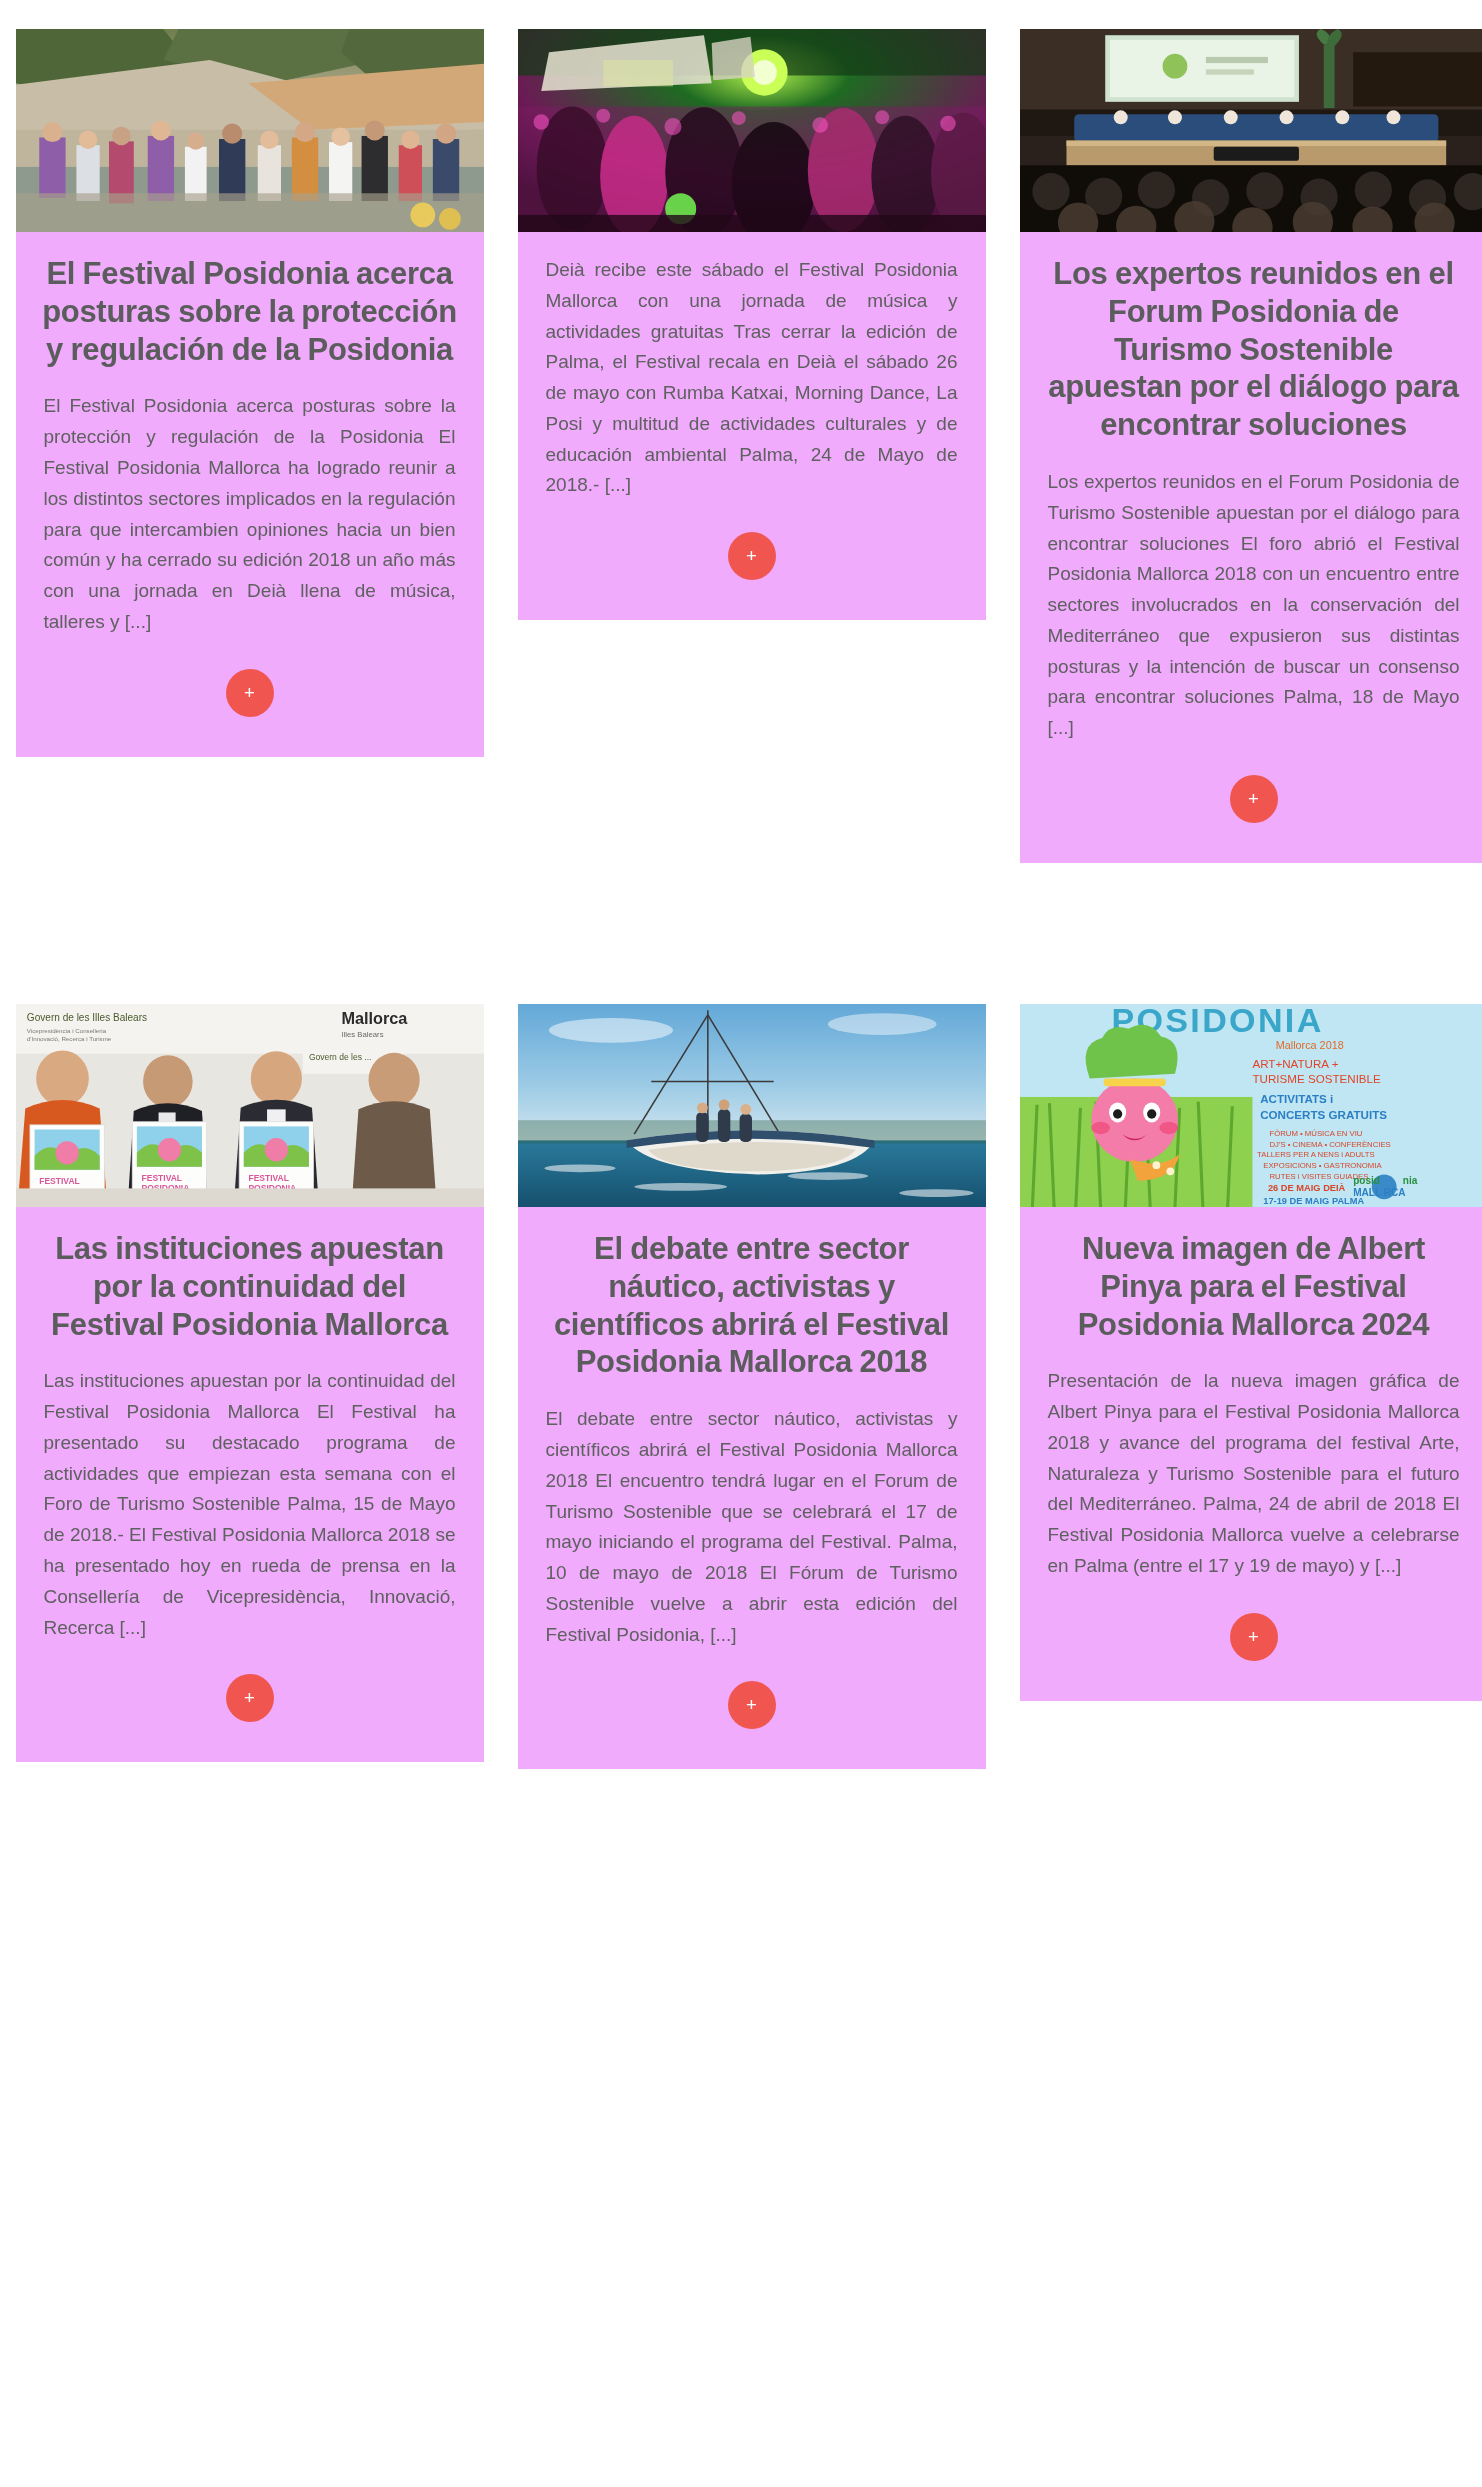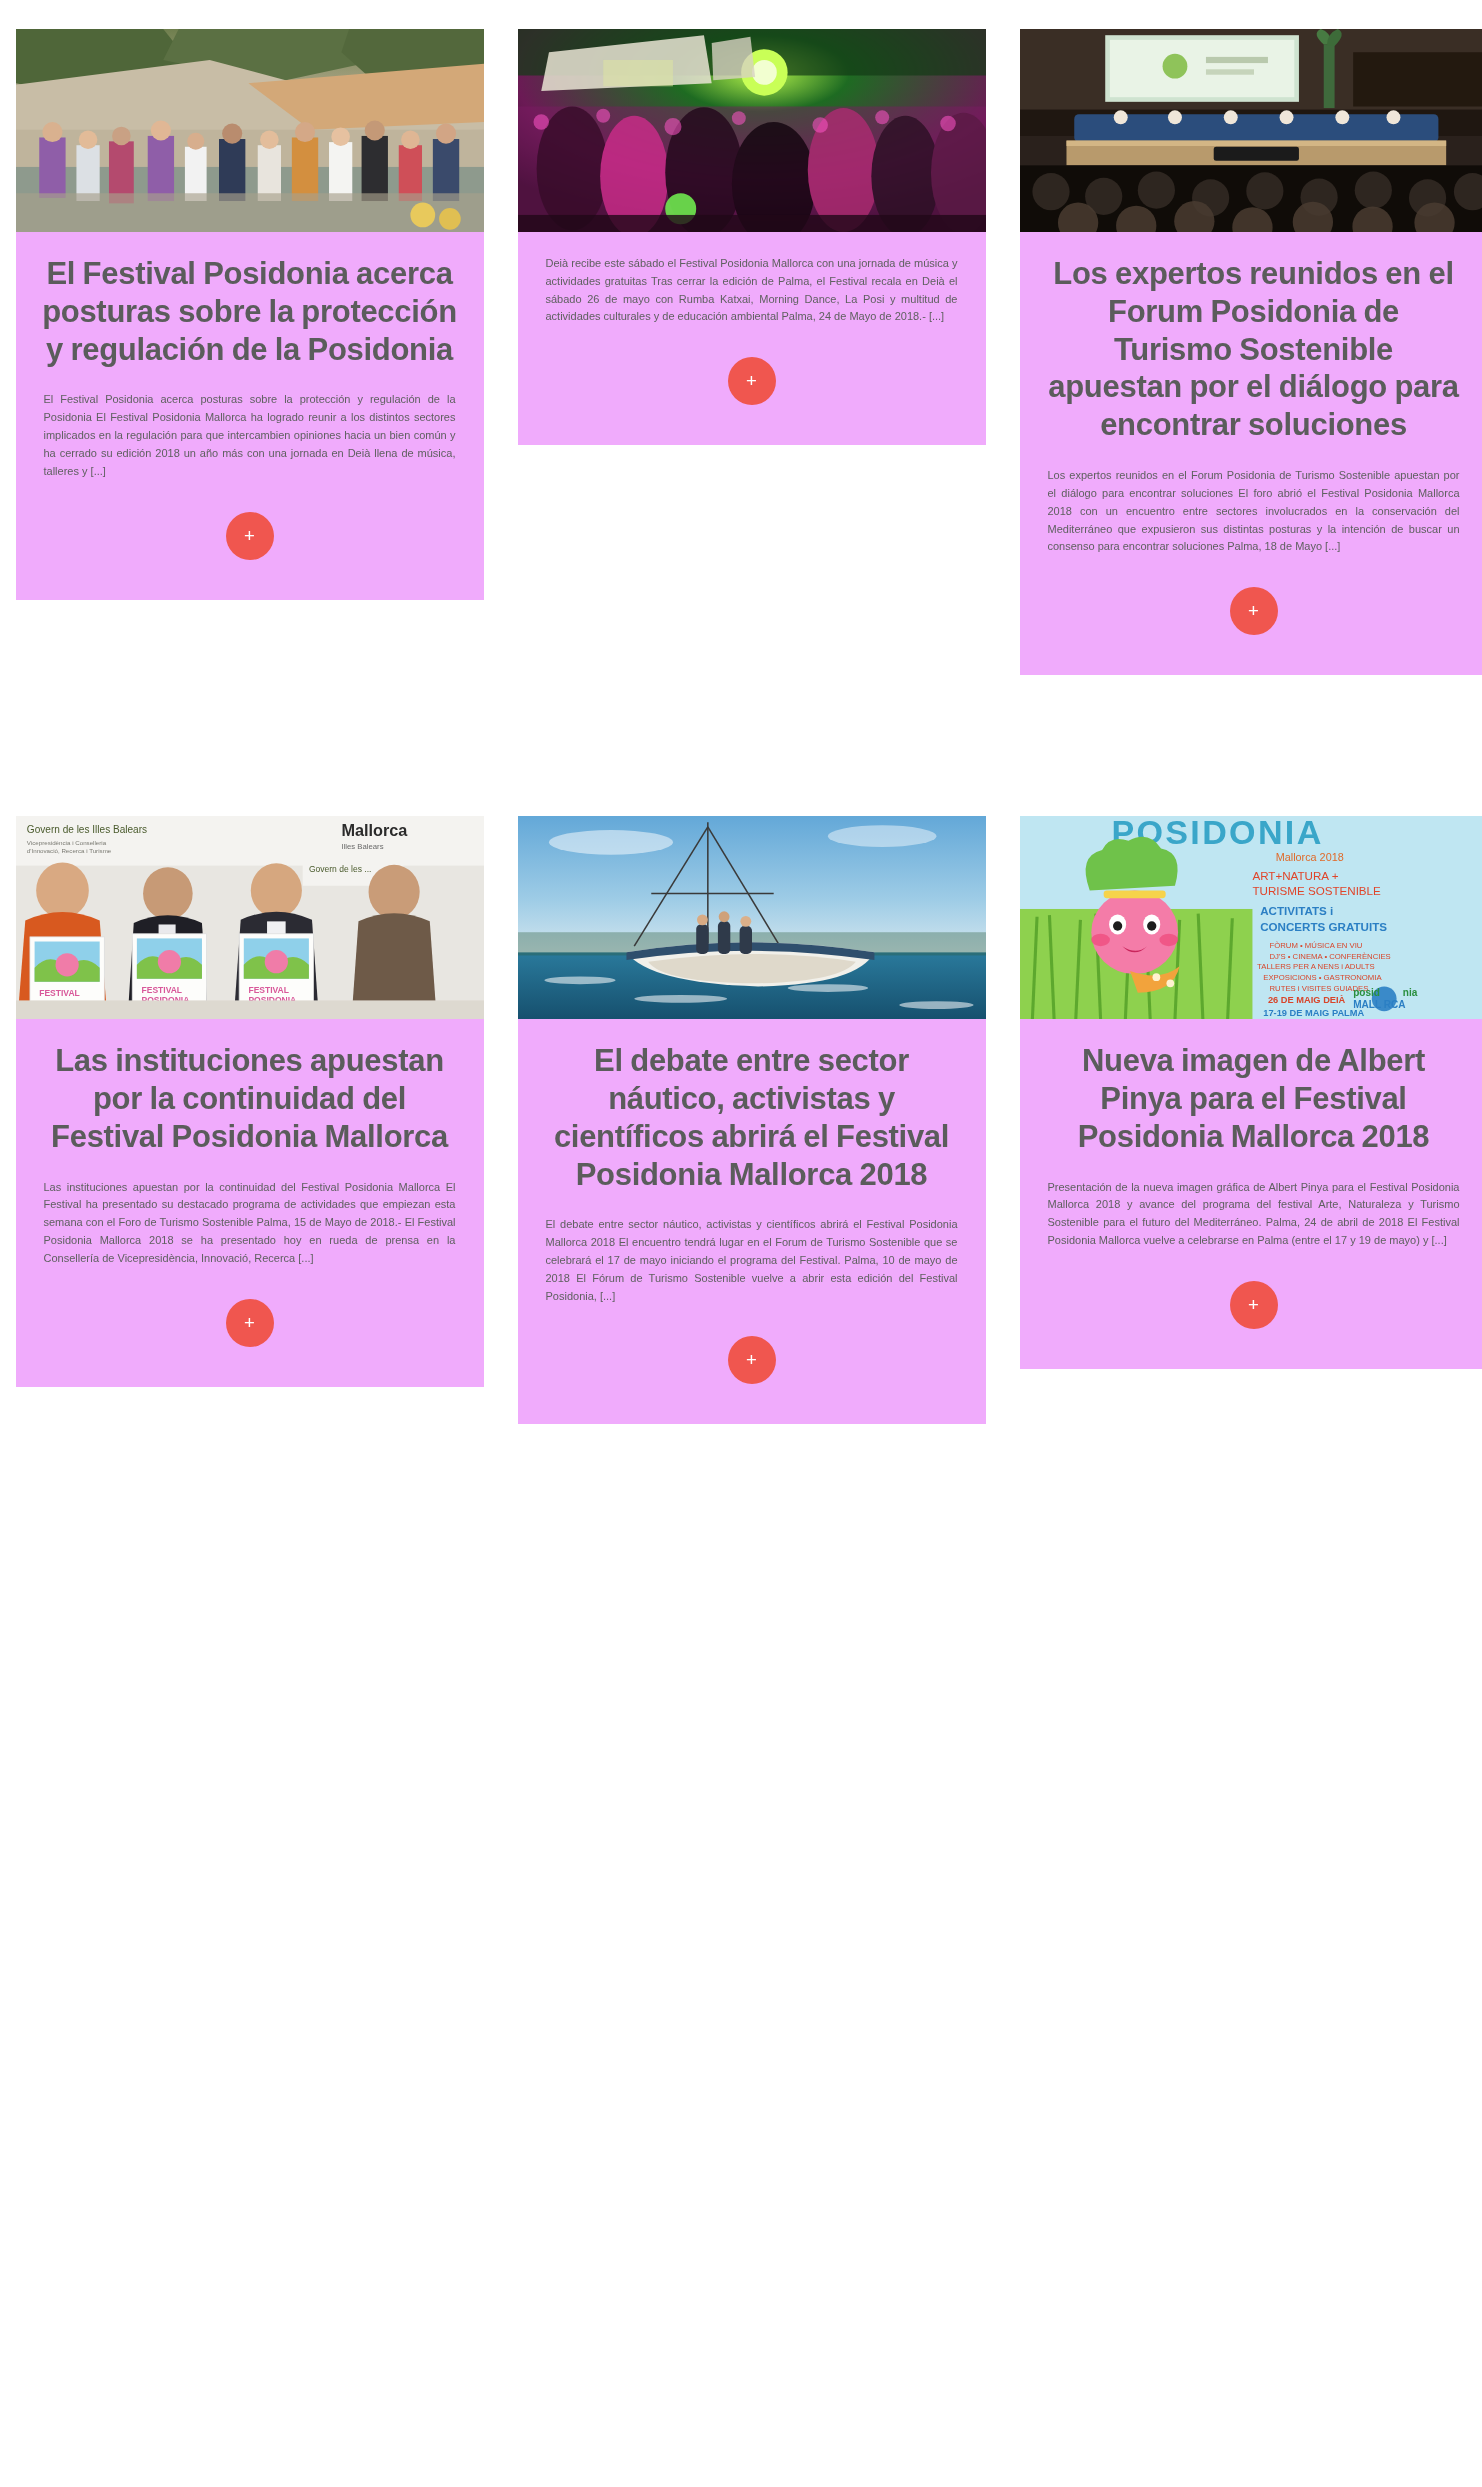--- a/index.html
+++ b/index.html
@@ -45,21 +45,21 @@
     line-height: 1.22;
     font-weight: bold;
     color: #5b5c5c;
     text-align: center;
     margin: 23px 26px 0 26px;
     letter-spacing: -0.3px;
     word-spacing: -0.8px;
   }
 
   .card-excerpt {
-    font-size: 11px;
+    font-size: 19px;
     line-height: 1.62;
     color: #5f6060;
     text-align: justify;
     margin: 23px 28px 0 28px;
     font-weight: normal;
   }
 
   .plus-wrap {
     display: flex;
     justify-content: center;
@@ -401,21 +401,21 @@
           <circle cx="194" cy="216" r="5" fill="#fff2cf"></circle>
         </g>
         <g>
           <circle cx="470" cy="236" r="16" fill="#2b7fc4" opacity="0.9"></circle>
           <text x="430" y="232" font-family="Liberation Sans, sans-serif" font-size="13" font-weight="bold" fill="#2a8f3e">posid</text>
           <text x="494" y="232" font-family="Liberation Sans, sans-serif" font-size="13" font-weight="bold" fill="#2a8f3e">nia</text>
           <text x="430" y="248" font-family="Liberation Sans, sans-serif" font-size="13" font-weight="bold" fill="#2b7fc4">MALL RCA</text>
         </g>
       </svg>
     </div>
-    <h2 class="card-title">Nueva imagen de Albert Pinya para el Festival Posidonia Mallorca 2018</h2>
+    <h2 class="card-title">Nueva imagen de Albert Pinya para el Festival Posidonia Mallorca 2024</h2>
     <p class="card-excerpt">Presentación de la nueva imagen gráfica de Albert Pinya para el Festival Posidonia Mallorca 2018  y avance del programa del festival Arte, Naturaleza y Turismo Sostenible para el futuro del Mediterráneo. Palma, 24 de abril de 2018 El Festival Posidonia Mallorca vuelve a celebrarse en Palma (entre el 17 y 19 de mayo) y [...]</p>
     <div class="plus-wrap">
       <button class="plus-btn">+</button>
     </div>
   </article>
 
 </div>
 
 
 </body></html>

